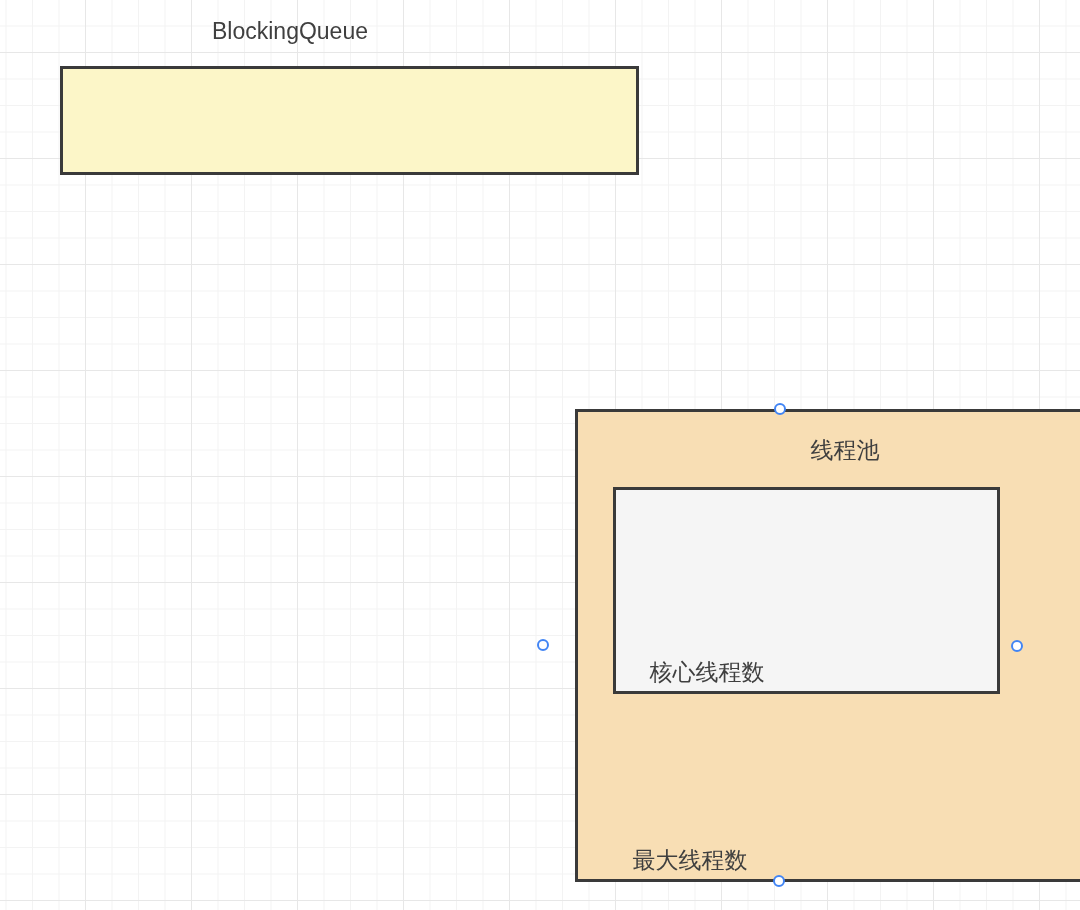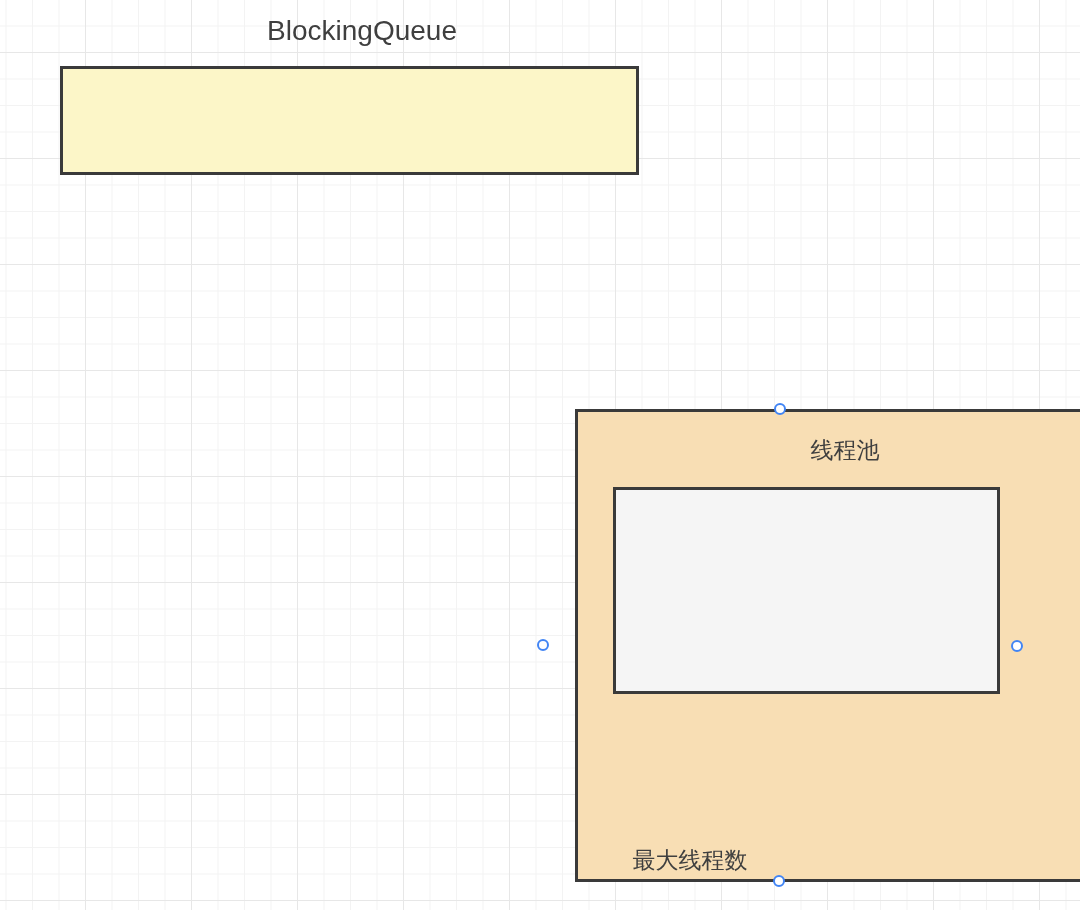--- a/index.html
+++ b/index.html
@@ -28,23 +28,23 @@
 
   .shape {
     position: absolute;
     box-sizing: border-box;
     border: 3px solid #3a3a3a;
   }
 
   .floating-label {
     position: absolute;
     color: #3f3f3f;
-    font-size: 28px;
+    font-size: 23px;
     line-height: 28px;
-    text-align: center;
+    text-align: left;
     white-space: nowrap;
   }
 
   
   .queue-label {
     left: 212px;
     top: 17px;
     width: 300px;
   }
 
@@ -131,20 +131,21 @@
   <div class="floating-label queue-label" style="color: rgb(63, 63, 63);">BlockingQueue</div>
 
   <div class="shape queue-rect" style="background-color: rgb(252, 246, 200); border-color: rgb(58, 58, 58);"></div>
 
   <div class="shape pool-rect" style="background-color: rgb(248, 222, 180); border-color: rgb(58, 58, 58);">
 
     <div class="pool-title" style="color: rgb(63, 63, 63);">线程池</div>
 
     <div class="shape core-rect" style="background-color: rgb(245, 245, 245); border-color: rgb(58, 58, 58);">
       <div class="shape-label core-label" style="color: rgb(63, 63, 63);">
+        <div>核心线程数</div>
       </div>
     </div>
 
     <div class="shape-label pool-bottom-label" style="color: rgb(63, 63, 63); text-align: center;">
       <div>最大线程数</div>
     </div>
   </div>
 
   <div class="handle handle-top" style="border-color: rgb(66, 133, 244); background-color: rgb(255, 255, 255);"></div>
   <div class="handle handle-bottom" style="border-color: rgb(66, 133, 244); background-color: rgb(255, 255, 255);"></div>

